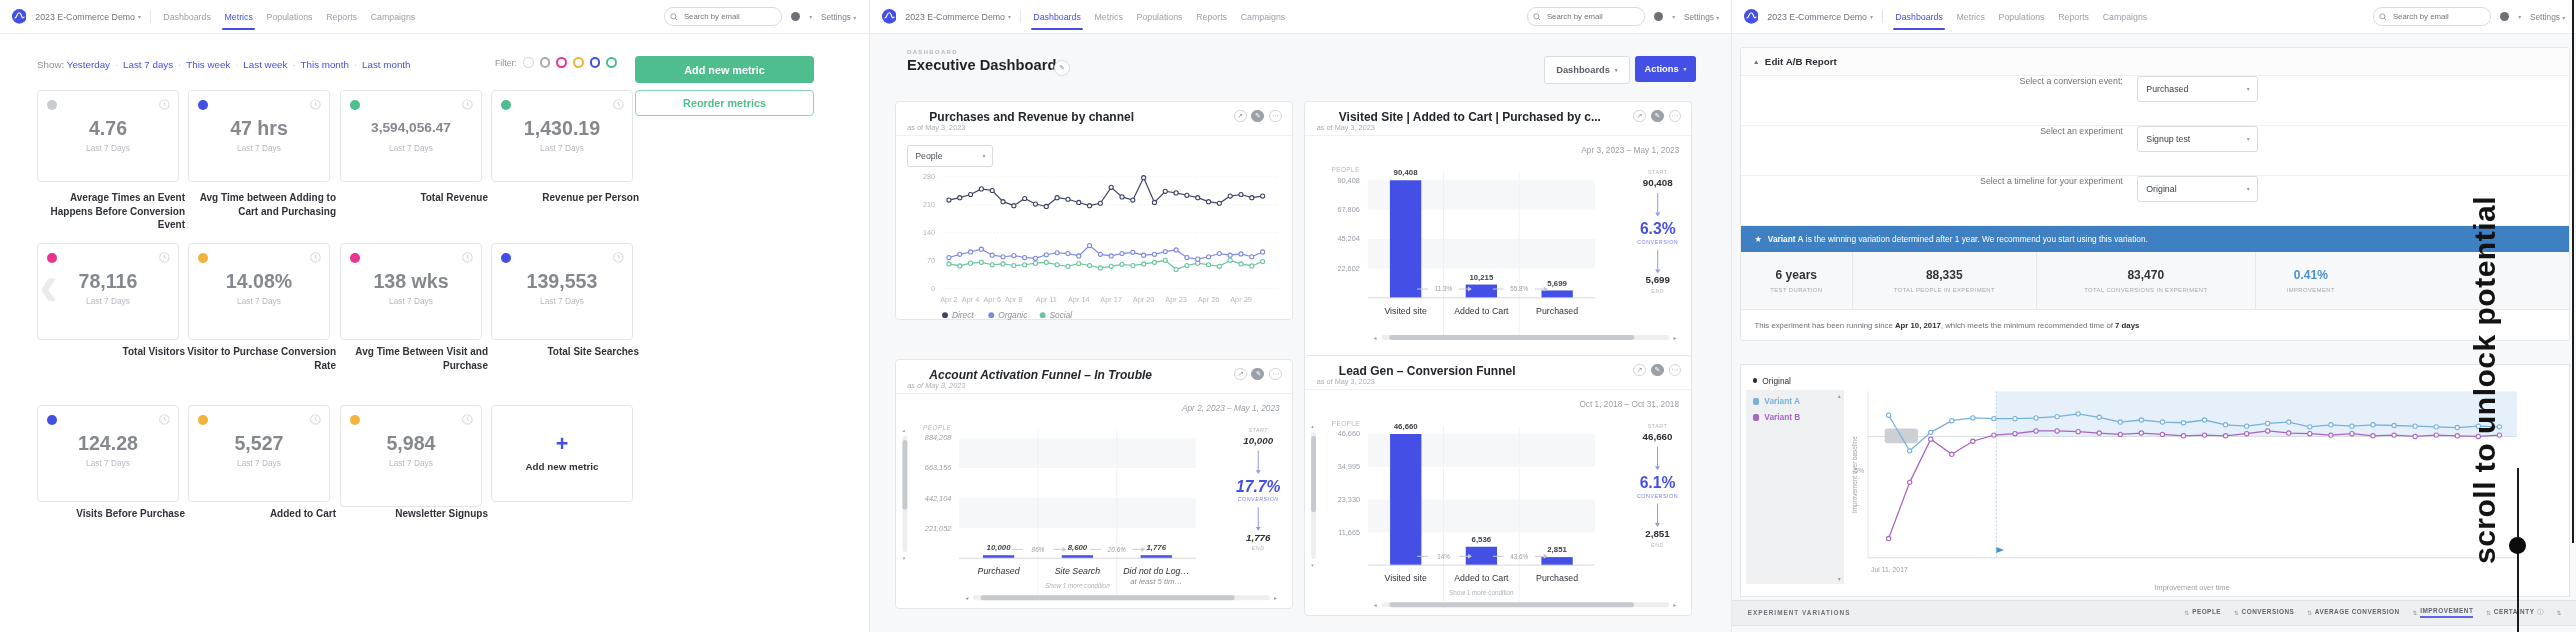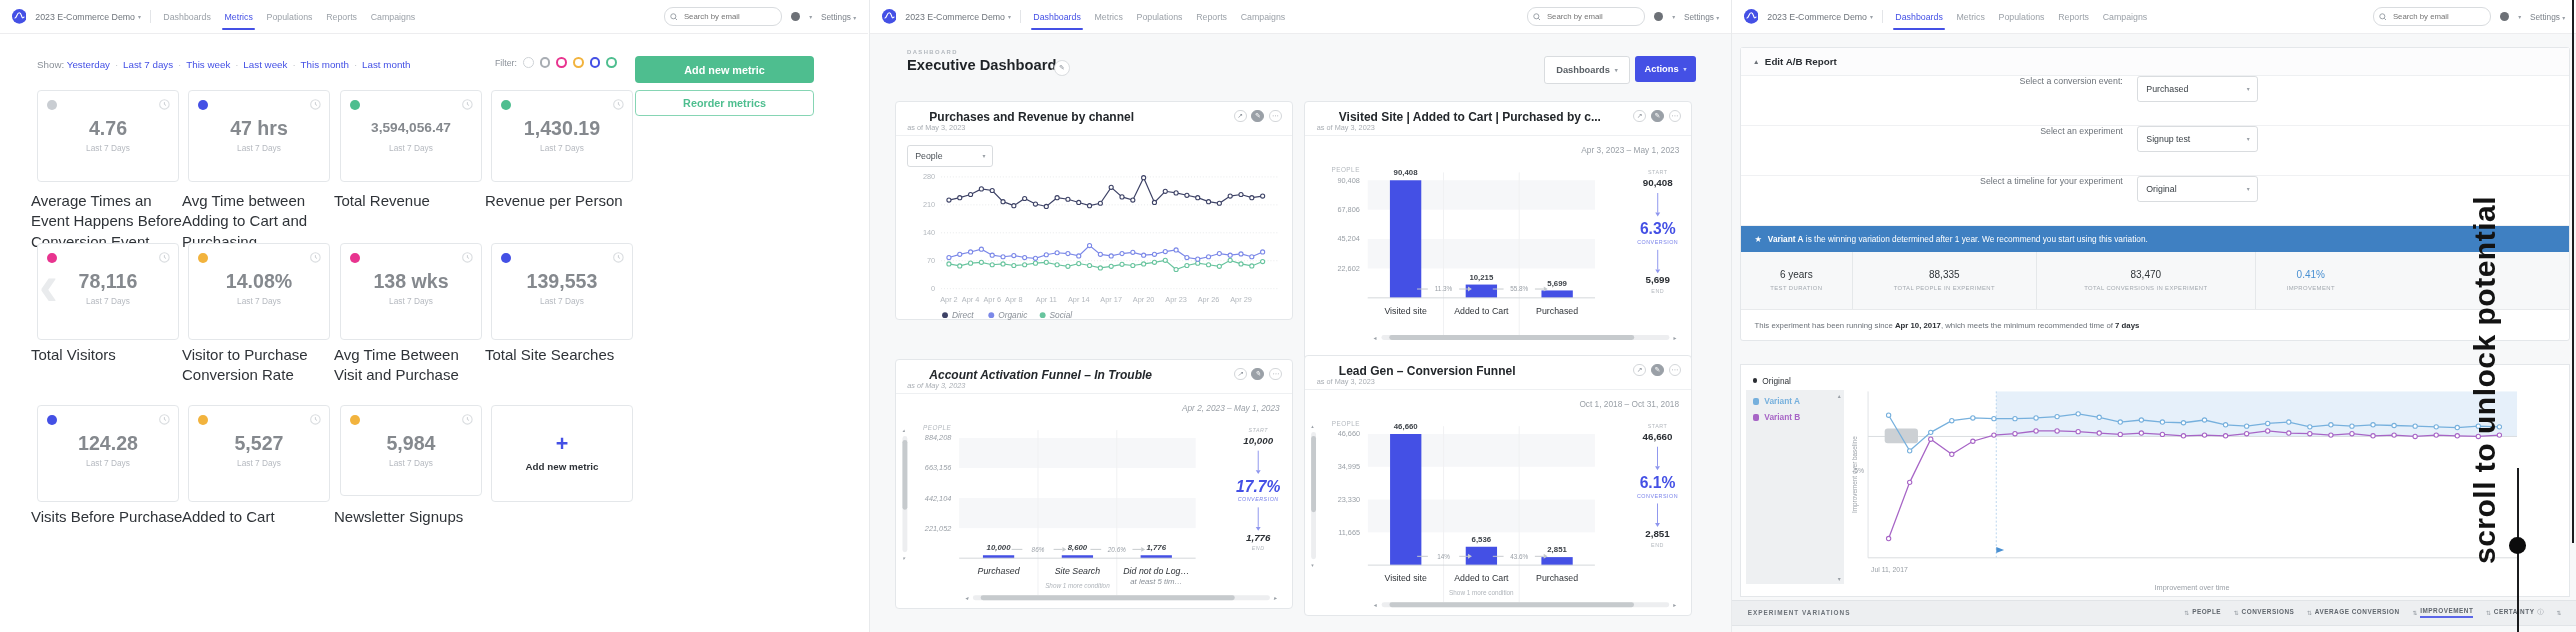--- a/index.html
+++ b/index.html
@@ -33,21 +33,21 @@
   .toolbar-filter{position:absolute;left:495px;top:57px;font-size:8.8px;color:#8a9098;display:flex;align-items:center;}
   .fdot{width:10.8px;height:10.8px;border-radius:50%;display:inline-block;margin-left:5.9px;box-sizing:border-box;background:#fff;}
   .btn{position:absolute;display:flex;align-items:center;justify-content:center;border-radius:3.9px;cursor:pointer;box-sizing:border-box;}
   .btn-add{left:635px;top:56px;width:179px;height:27.4px;background:#4ebe8f;color:#fff;font-weight:700;font-size:10.8px;}
   .btn-reorder{left:635px;top:90px;width:179px;height:26.4px;background:#fff;color:#4ebe8f;border:1px solid #86d5b4;font-weight:700;font-size:10.8px;}
   .card{position:absolute;background:#fff;border:1px solid #e4e7ea;border-radius:3.9px;box-sizing:border-box;}
   .kpi-dot{position:absolute;left:8.8px;top:8.8px;width:9.8px;height:9.8px;border-radius:50%;}
   .kpi-clock{position:absolute;right:7.8px;top:7.8px;}
   .kpi-val{position:absolute;left:0;right:0;top:25.5px;text-align:center;font-weight:700;color:#85898e;}
   .kpi-period{position:absolute;left:0;right:0;top:52px;text-align:center;font-size:8.3px;color:#b6bac0;}
-  .kpi-label{position:absolute;text-align:left;font-size:15px;font-weight:400;color:#2f3338;line-height:1.35;}
+  .kpi-label{position:absolute;text-align:right;font-size:10px;font-weight:700;color:#2f3338;line-height:1.35;}
   .chev{position:absolute;left:39px;top:257px;font-size:57px;color:#e9ebed;font-weight:700;z-index:4;line-height:1;}
   .addplus{position:absolute;left:0;right:0;top:25.5px;text-align:center;font-size:21.5px;font-weight:700;color:#4450e5;}
   .addlbl{position:absolute;left:0;right:0;top:55px;text-align:center;font-size:9.8px;font-weight:700;color:#2f3338;}
 
   
   .eyebrow{position:absolute;left:37px;top:49px;font-size:5.9px;letter-spacing:1.4px;color:#b3b8be;font-weight:700;}
   .pgtitle{position:absolute;left:37px;top:57px;font-size:14.7px;font-weight:700;color:#1f2327;}
   .editpencil{position:absolute;left:184px;top:60px;width:13.7px;height:13.7px;border-radius:50%;border:1px solid #d9dcdf;
               display:flex;align-items:center;justify-content:center;font-size:6.9px;color:#8a9098;background:#fff;}
   .btn-light{position:absolute;background:#fff;border:1px solid #d9dcdf;border-radius:2.9px;font-size:9.3px;color:#5a6066;font-weight:600;
@@ -72,21 +72,21 @@
   .frow{height:49px;display:flex;align-items:flex-start;border-bottom:1px solid #f0f1f3;}
   .frow:last-of-type{border-bottom:none;}
   .flabel{width:382px;text-align:right;font-size:8.8px;color:#6b7178;padding-right:14.7px;flex:none;}
   .fselect{width:121px;height:25.5px;border:1px solid #d9dcdf;border-radius:2.9px;display:flex;align-items:center;
            justify-content:space-between;padding:0 7.8px;font-size:8.8px;color:#3a4046;box-sizing:border-box;background:#fff;cursor:pointer;}
   .banner{height:25.5px;background:#3f80c2;color:#fff;display:flex;align-items:center;padding:0 13.7px;gap:5.9px;font-size:8.3px;}
   .banner b{font-weight:700;}
   .statsrow{display:flex;background:#f7f8f9;border-bottom:1px solid #e8eaec;height:57px;}
   .statcol{display:flex;flex-direction:column;align-items:center;justify-content:center;gap:4.9px;border-right:1px solid #e5e8ea;box-sizing:border-box;}
   .statcol:last-child{border-right:none;}
-  .statval{font-size:10px;font-weight:400;color:#2f3438;}
+  .statval{font-size:12px;font-weight:700;color:#2f3438;}
   .statval.accent{color:#4a90d2;}
   .statlbl{font-size:5.9px;letter-spacing:0.4px;color:#a3a9b0;text-align:center;}
   .abnote{padding:10.8px 13.7px;font-size:7.8px;color:#6b7178;}
   .abnote b{color:#2b2f34;}
   .chartsec{position:absolute;left:7.8px;top:364px;width:830px;height:233px;background:#fff;border:1px solid #e4e7ea;box-sizing:border-box;}
   .leg{position:absolute;left:4.9px;top:5.9px;width:98px;}
   .legrow1{height:19.6px;display:flex;align-items:center;gap:4.9px;padding:0 6.9px;font-size:8.3px;color:#2f3338;background:#fff;}
   .legdot{width:4.9px;height:4.9px;border-radius:50%;background:#2b2e33;flex:none;}
   .leglist{background:#eef0f2;height:194px;padding:5.9px 6.9px;box-sizing:border-box;position:relative;}
   .legitem{display:flex;align-items:center;gap:4.9px;font-size:8.3px;margin-bottom:5.9px;cursor:pointer;}
@@ -245,21 +245,21 @@
       <div class="card" style="left: 188px; top: 405px; width: 142px; height: 97px;">
         <span class="kpi-dot" style="background: rgb(242, 179, 61);"></span>
         <svg class="kpi-clock" width="10.8" height="10.8" viewBox="0 0 11 11">
           <circle cx="5.5" cy="5.5" r="4.8" stroke="#dadde0" fill="none" stroke-width="1.1"></circle>
           <path d="M5.5 3.2 V5.6 L7.2 6.6" stroke="#c9cdd1" fill="none" stroke-width="1"></path>
         </svg>
         <div class="kpi-val" style="font-size: 19.6px;">5,527</div>
         <div class="kpi-period">Last 7 Days</div>
       </div>
       <div class="kpi-label" style="left: 182px; top: 507px; width: 154px;">Added to Cart</div>
-      <div class="card" style="left: 340px; top: 405px; width: 142px; height: 91px;">
+      <div class="card" style="left: 340px; top: 405px; width: 142px; height: 102px;">
         <span class="kpi-dot" style="background: rgb(242, 179, 61);"></span>
         <svg class="kpi-clock" width="10.8" height="10.8" viewBox="0 0 11 11">
           <circle cx="5.5" cy="5.5" r="4.8" stroke="#dadde0" fill="none" stroke-width="1.1"></circle>
           <path d="M5.5 3.2 V5.6 L7.2 6.6" stroke="#c9cdd1" fill="none" stroke-width="1"></path>
         </svg>
         <div class="kpi-val" style="font-size: 19.6px;">5,984</div>
         <div class="kpi-period">Last 7 Days</div>
       </div>
       <div class="kpi-label" style="left: 334px; top: 507px; width: 154px;">Newsletter Signups</div>
       <div class="card" style="left: 491px; top: 405px; width: 142px; height: 97px;">

